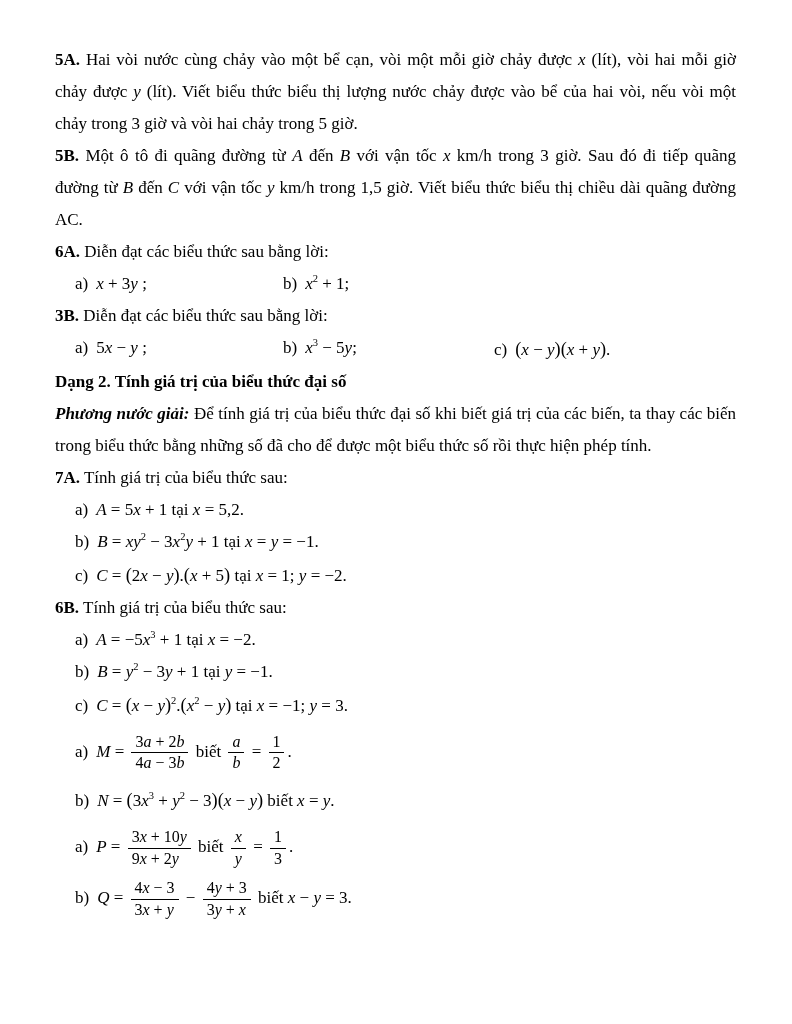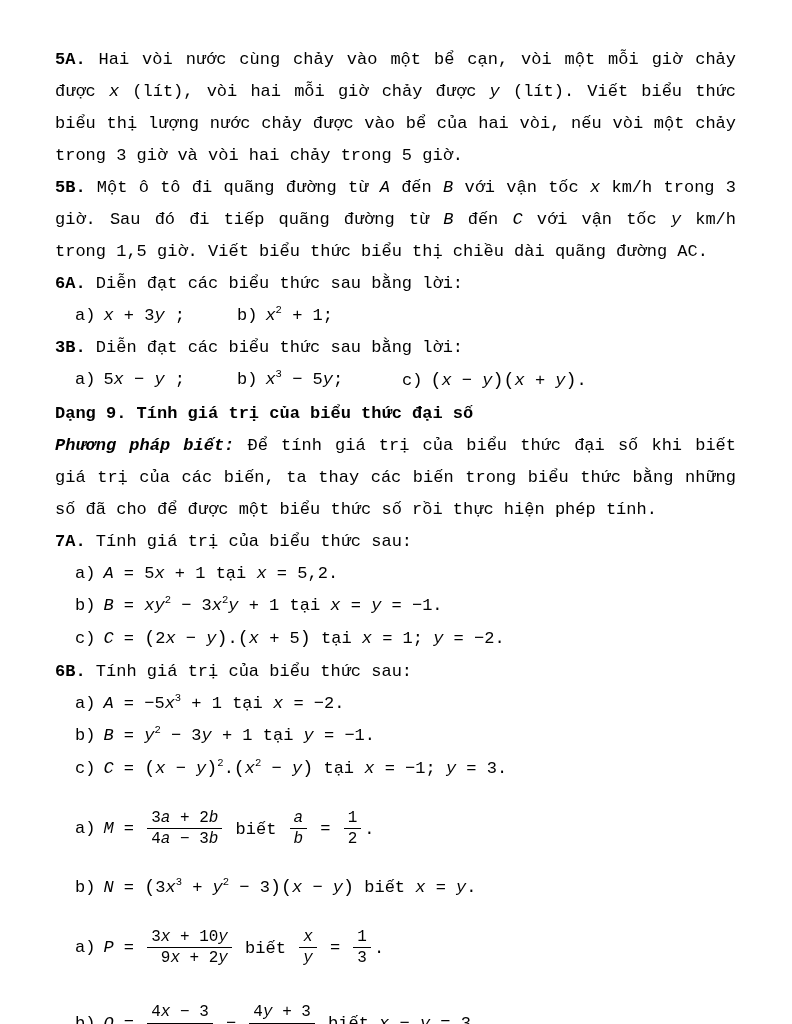--- a/index.html
+++ b/index.html
@@ -1,43 +1,43 @@
 <!DOCTYPE html>
 <html><head>
 <meta charset="utf-8">
 <style>
   * { box-sizing: border-box; }
   html, body { margin: 0; padding: 0; background: #ffffff; }
   .page {
     width: 792px; height: 1024px;
     background: #ffffff; color: #000000;
-    font-family: Liberation Mono, monospace;
+    font-family: Liberation Serif, serif;
     font-size: 17px;
     padding: 44px 56px 0 55px;
     overflow: hidden;
   }
   .para { text-align: justify; line-height: 1.88; }
   .plabel { font-weight: 700; }
   .mlabel { font-weight: 700; font-style: italic; }
   .section { font-weight: 700; line-height: 1.88; }
-  .row3 { display: flex; padding-left: 20px; line-height: 1.88; }
+  .row3 { display: flex; padding-left: 20px; line-height: 1.88; gap: 46px; }
   .row3 .col { flex: 0 0 auto; }
   .row3 .col:nth-child(1) { width: 162px; }
   .row3 .col:nth-child(2) { width: 165px; }
   .row3 .col:nth-child(3) { flex: 1; }
   .item { padding-left: 20px; line-height: 1.88; }
   .item.tall { margin: 9px 0; }
   .ilabel { margin-right: 8px; }
   .math { white-space: nowrap; }
   .math i { font-style: italic; }
   sup { font-size: 0.62em; line-height: 0; }
   .pr { font-size: 1.08em; }
   .frac {
     display: inline-block; vertical-align: middle;
-    text-align: right; margin: 12px 3px;
+    text-align: left; margin: 0 3px;
     font-size: 0.94em; line-height: 1.3;
   }
   .fnum { display: block; border-bottom: 1px solid #000; padding: 0 4px; }
   .fden { display: block; padding: 0 4px; }
 </style>
 </head>
 <body>
 
 <div class="page">
   <div>
@@ -47,22 +47,22 @@
       <div class="row3">
         <div class="col"><span class="ilabel">a)</span><span class="math"><i>x</i> + 3<i>y</i></span> ;</div>
         <div class="col"><span class="ilabel">b)</span><span class="math"><i>x</i><sup>2</sup> + 1</span>;</div>
       </div>
       <div class="para"><b class="plabel">3B.</b> Diễn đạt các biểu thức sau bằng lời:</div>
       <div class="row3">
         <div class="col"><span class="ilabel">a)</span><span class="math">5<i>x</i> − <i>y</i></span> ;</div>
         <div class="col"><span class="ilabel">b)</span><span class="math"><i>x</i><sup>3</sup> − 5<i>y</i></span>;</div>
         <div class="col"><span class="ilabel">c)</span><span class="math"><span class="pr">(</span><i>x</i> − <i>y</i><span class="pr">)</span><span class="pr">(</span><i>x</i> + <i>y</i><span class="pr">)</span></span>.</div>
       </div>
-      <div class="section">Dạng 9. Tính giá trị của biểu thức đại số</div>
-      <div class="para"><b class="mlabel">Phương pháp biết:</b> Để tính giá trị của biểu thức đại số khi biết giá trị của các biến, ta thay các biến trong biểu thức bằng những số đã cho để được một biểu thức số rồi thực hiện phép tính.</div>
+      <div class="section">Dạng 2. Tính giá trị của biểu thức đại số</div>
+      <div class="para"><b class="mlabel">Phương nước giải:</b> Để tính giá trị của biểu thức đại số khi biết giá trị của các biến, ta thay các biến trong biểu thức bằng những số đã cho để được một biểu thức số rồi thực hiện phép tính.</div>
       <div class="para"><b class="plabel">7A.</b> Tính giá trị của biểu thức sau:</div>
       <div class="item"><span class="ilabel">a)</span><span class="math"><i>A</i> = 5<i>x</i> + 1</span> tại <span class="math"><i>x</i> = 5,2</span>.</div>
       <div class="item"><span class="ilabel">b)</span><span class="math"><i>B</i> = <i>x</i><i>y</i><sup>2</sup> − 3<i>x</i><sup>2</sup><i>y</i> + 1</span> tại <span class="math"><i>x</i> = <i>y</i> = −1</span>.</div>
       <div class="item"><span class="ilabel">c)</span><span class="math"><i>C</i> = <span class="pr">(</span>2<i>x</i> − <i>y</i><span class="pr">)</span>.<span class="pr">(</span><i>x</i> + 5<span class="pr">)</span></span> tại <span class="math"><i>x</i> = 1; <i>y</i> = −2</span>.</div>
       <div class="para"><b class="plabel">6B.</b> Tính giá trị của biểu thức sau:</div>
       <div class="item"><span class="ilabel">a)</span><span class="math"><i>A</i> = −5<i>x</i><sup>3</sup> + 1</span> tại <span class="math"><i>x</i> = −2</span>.</div>
       <div class="item"><span class="ilabel">b)</span><span class="math"><i>B</i> = <i>y</i><sup>2</sup> − 3<i>y</i> + 1</span> tại <span class="math"><i>y</i> = −1</span>.</div>
       <div class="item"><span class="ilabel">c)</span><span class="math"><i>C</i> = <span class="pr">(</span><i>x</i> − <i>y</i><span class="pr">)</span><sup>2</sup>.<span class="pr">(</span><i>x</i><sup>2</sup> − <i>y</i><span class="pr">)</span></span> tại <span class="math"><i>x</i> = −1; <i>y</i> = 3</span>.</div>
       <div class="item tall"><span class="ilabel">a)</span><span class="math"><i>M</i> = <span class="frac"><span class="fnum">3<i>a</i> + 2<i>b</i></span><span class="fden">4<i>a</i> − 3<i>b</i></span></span></span> biết <span class="math"><span class="frac"><span class="fnum"><i>a</i></span><span class="fden"><i>b</i></span></span> = <span class="frac"><span class="fnum">1</span><span class="fden">2</span></span></span>.</div>
       <div class="item"><span class="ilabel">b)</span><span class="math"><i>N</i> = <span class="pr">(</span>3<i>x</i><sup>3</sup> + <i>y</i><sup>2</sup> − 3<span class="pr">)</span><span class="pr">(</span><i>x</i> − <i>y</i><span class="pr">)</span></span> biết <span class="math"><i>x</i> = <i>y</i></span>.</div>

